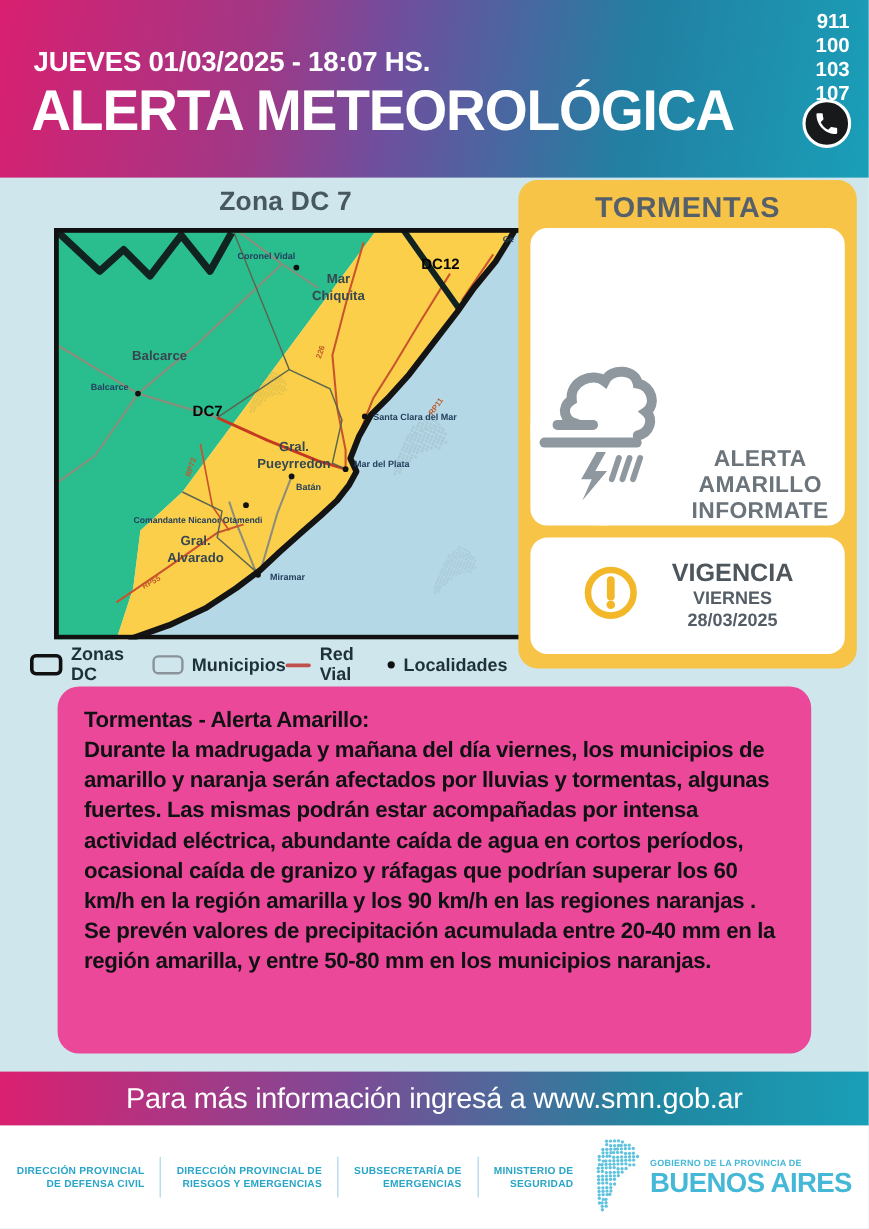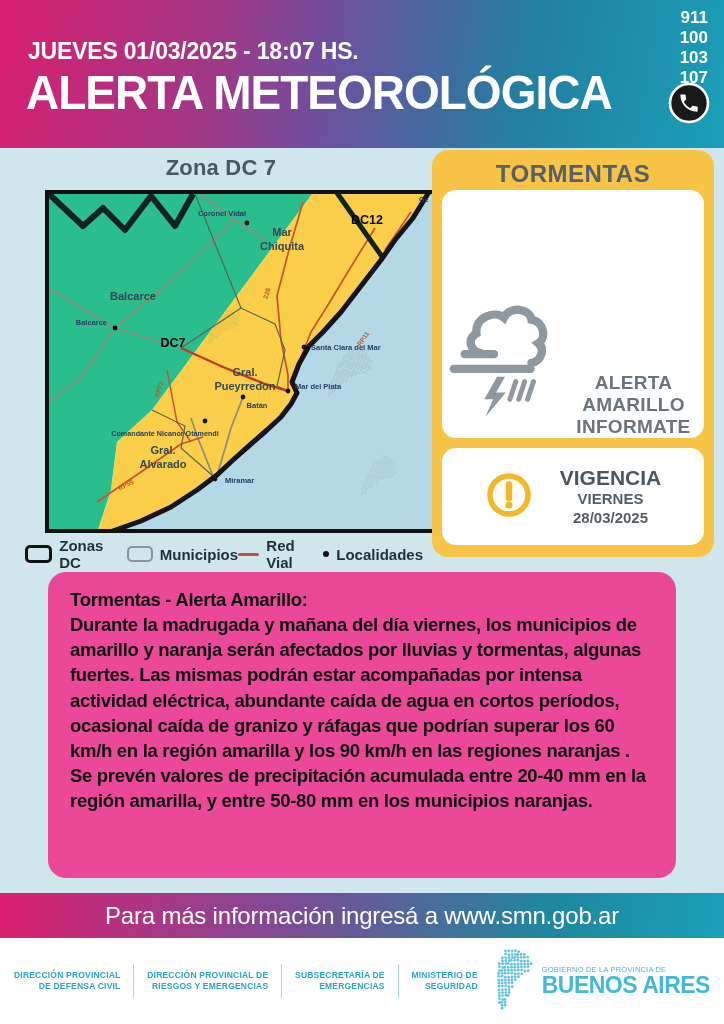--- a/index.html
+++ b/index.html
@@ -8,21 +8,21 @@
 
   
   .header{position:absolute;left:0;top:0;width:724px;height:148px;
     background:linear-gradient(100deg,#d91f70 0%,#a03886 30%,#6f4f9e 45%,#227fa2 72%,#1a9fb8 100%);}
   .date-line{position:absolute;left:28px;top:38px;color:#fff;font-size:23px;font-weight:bold;letter-spacing:-.2px;}
   .main-title{position:absolute;left:26px;top:64px;color:#fff;font-size:46px;font-weight:800;letter-spacing:-1px;transform:scaleY(1.04);transform-origin:left top;white-space:nowrap;}
   .emergency{position:absolute;right:16px;top:8px;text-align:right;color:#fff;font-size:17px;font-weight:800;line-height:1.17;}
   .phone-wrap{position:absolute;right:14px;top:82px;width:42px;height:42px;}
 
   
-  .map-title{position:absolute;left:25px;top:155px;width:392px;text-align:center;font-size:22px;font-weight:800;color:#47585e;letter-spacing:.2px;}
+  .map-title{position:absolute;left:42px;top:155px;width:392px;text-align:center;font-size:22px;font-weight:800;color:#47585e;letter-spacing:.2px;}
   .map-box{position:absolute;left:25px;top:190px;width:392px;height:343px;padding-left:20px;}
   .legend{position:absolute;left:25px;top:537px;width:398px;display:flex;align-items:center;justify-content:space-between;}
   .legend-item{display:flex;align-items:center;gap:7px;font-size:15px;font-weight:600;color:#1d3138;}
   .lg-zone{width:22px;height:12px;border:3px solid #111;border-radius:5px;}
   .lg-muni{width:22px;height:12px;border:2px solid #8a9399;border-radius:5px;}
   .lg-road{width:22px;height:3px;background:#c0504d;border-radius:2px;}
   .lg-dot{width:6px;height:6px;background:#111;border-radius:50%;}
 
   
   .alert-card{position:absolute;left:432px;top:150px;width:282px;height:407px;background:#f7c447;border-radius:16px;}
@@ -46,21 +46,21 @@
   .info-bar{position:absolute;left:0;top:893px;width:724px;height:45px;
     background:linear-gradient(95deg,#dc2070 0%,#7d4b96 40%,#20869f 75%,#1a9fb8 100%);
     color:#fff;font-size:24px;font-weight:400;text-align:center;line-height:45px;letter-spacing:-.2px;}
 
   
   .footer{position:absolute;left:0;top:938px;width:724px;height:86px;background:#fff;
     display:flex;align-items:center;justify-content:space-between;padding:0 14px;box-sizing:border-box;}
   .f-item{text-align:right;font-size:8.5px;font-weight:700;color:#29a5c8;line-height:1.3;letter-spacing:.2px;white-space:nowrap;}
   .f-sep{width:1px;height:34px;background:#a8d8e8;}
   .ba-logo{display:flex;align-items:center;gap:5px;}
-  .ba-text .l1{font-size:7.5px;font-weight:400;color:#45b8d8;letter-spacing:.2px;}
+  .ba-text .l1{font-size:7.5px;font-weight:700;color:#45b8d8;letter-spacing:.2px;}
   .ba-text .l2{font-size:23px;font-weight:800;color:#45b8d8;letter-spacing:-.5px;line-height:1;}
 </style>
 </head>
 <body>
 
 <div class="page">
 
   <div class="header">
     <div class="date-line">JUEVES 01/03/2025 - 18:07 HS.</div>
     <div class="main-title">ALERTA METEOROLÓGICA</div>

